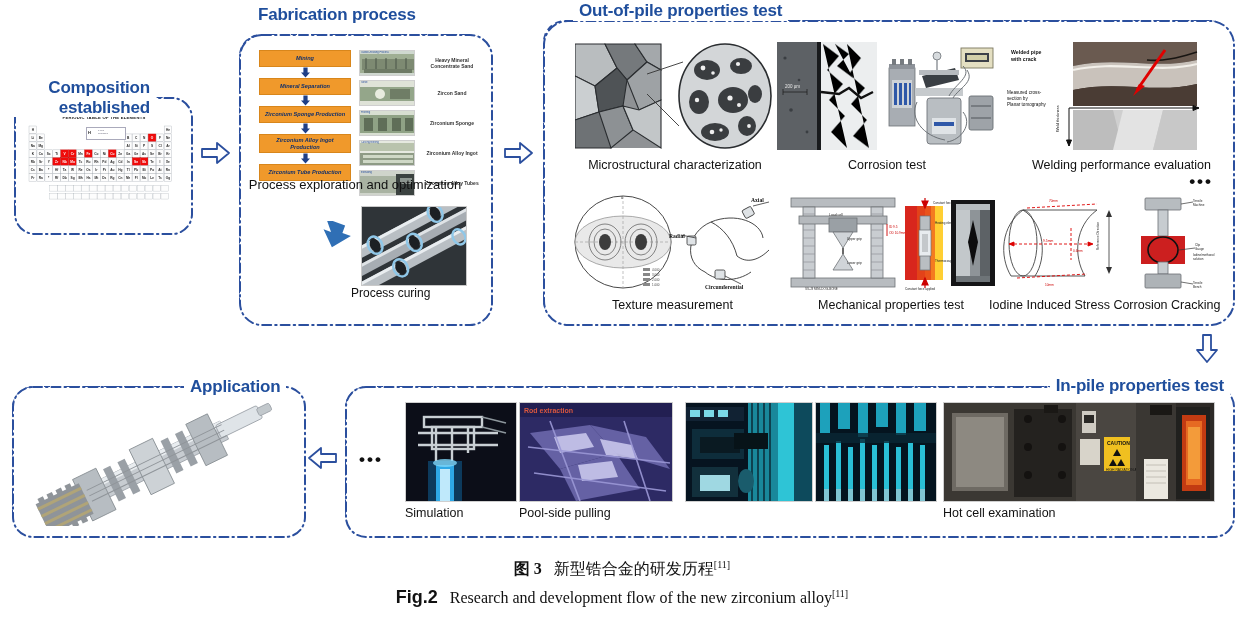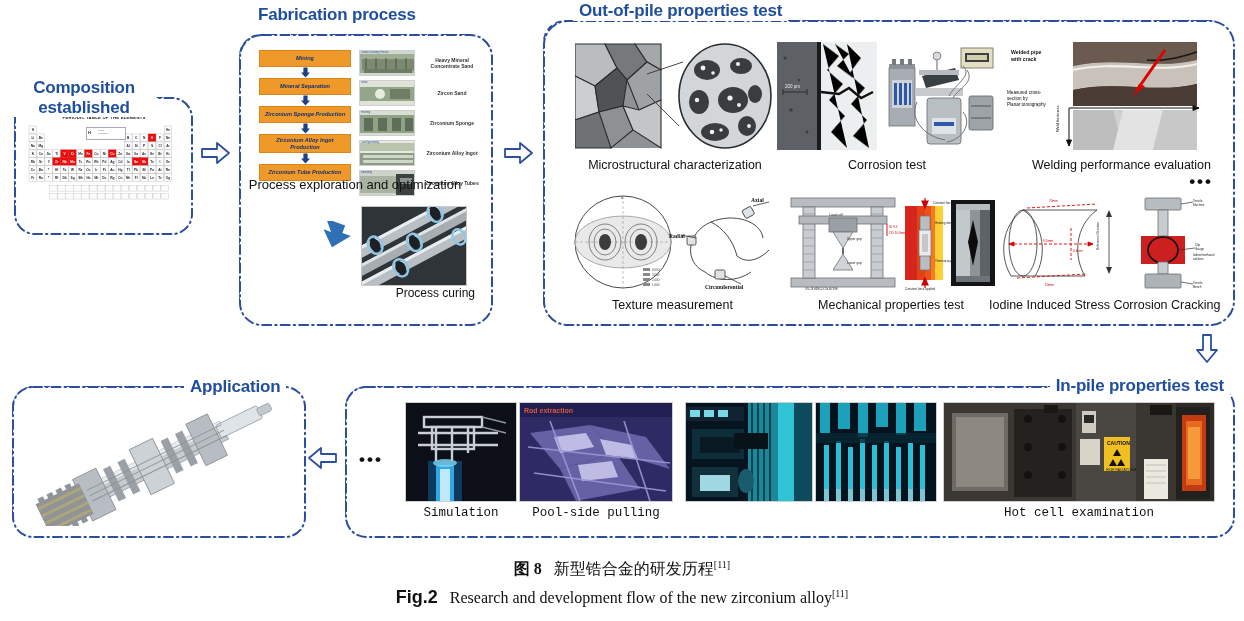--- a/index.html
+++ b/index.html
@@ -29,21 +29,21 @@
     letter-spacing:-0.2px;
     background:#fff;
     padding:0 6px;
     line-height:1.15;
     white-space:pre-line;
     z-index:6;
   }
 
   
   #composition{left:14px;top:97px;width:175px;height:134px;}
-  #composition-title{left:12px;top:78px;width:132px;text-align:center;}
+  #composition-title{left:12px;top:78px;width:132px;text-align:right;}
 
   .ptable{
     position:absolute;left:10px;top:14px;width:156px;height:106px;
     background:#ffffff;
   }
   .ptable-caption{
     position:absolute;left:0;top:2px;width:156px;text-align:center;
     font-size:4.2px;font-weight:bold;letter-spacing:.25px;color:#111;
   }
   .pt-grid{position:absolute;left:2px;top:12px;}
@@ -89,21 +89,21 @@
   .proc-expl{
     position:absolute;left:6px;top:140px;width:216px;text-align:center;
     font-size:13px;color:#111;line-height:17px;
   }
   .blue-arrow{position:absolute;left:78px;top:185px;}
   .curing-img{
     position:absolute;left:120px;top:170px;width:104px;height:78px;
     border:0.5px solid #c9c9c9;overflow:hidden;
   }
   .curing-cap{
-    position:absolute;left:110px;top:250px;width:124px;text-align:right;
+    position:absolute;left:110px;top:250px;width:124px;text-align:left;
     font-size:12px;color:#111;
   }
 
   
   #outpile{left:543px;top:20px;width:688px;height:302px;}
   #outpile-title{left:573px;top:1px;}
 
   .tile{position:absolute;}
   .tile .cap{
     position:absolute;left:0;width:100%;text-align:center;
@@ -111,21 +111,21 @@
   }
   .dots{
     position:absolute;font-size:17px;font-weight:bold;color:#111;letter-spacing:2px;
   }
 
   
   #inpile{left:345px;top:386px;width:886px;height:148px;}
   #inpile-title{right:14px;top:376px;left:auto;margin-left:47px;}
   .ip-img{position:absolute;top:14px;border:0.5px solid #cfcfcf;box-sizing:border-box;overflow:hidden;}
   .ip-cap{
-    position:absolute;top:118px;text-align:center;font-size:12.5px;color:#111;white-space:nowrap;font-family:Liberation Mono, monospace;
+    position:absolute;top:118px;text-align:left;font-size:12.5px;color:#111;white-space:nowrap;
   }
 
   
   #application{left:12px;top:386px;width:290px;height:148px;}
   #application-title{left:184px;top:377px;}
 
   
   .bigarrow{position:absolute;}
 
   
@@ -1063,21 +1063,21 @@
           <line x1="52" y1="56" x2="202" y2="56"></line>
             <line x1="52" y1="62" x2="202" y2="62"></line>
           <line x1="52" y1="68" x2="202" y2="68"></line>
         </g>
       </g>
     </svg>
   </div>
 
   <div class="caption">
     <div class="cap-line">
-      <span class="serif-b">图 8</span>
+      <span class="serif-b">图 3</span>
       &nbsp;&nbsp;<span>新型锆合金的研发历程</span><sup>[11]</sup>
     </div>
     <div class="cap-line">
       <b>Fig.2</b>
       &nbsp;&nbsp;<span>Research and development flow of the new zirconium alloy</span><sup>[11]</sup>
     </div>
   </div>
 
 </div>
 

